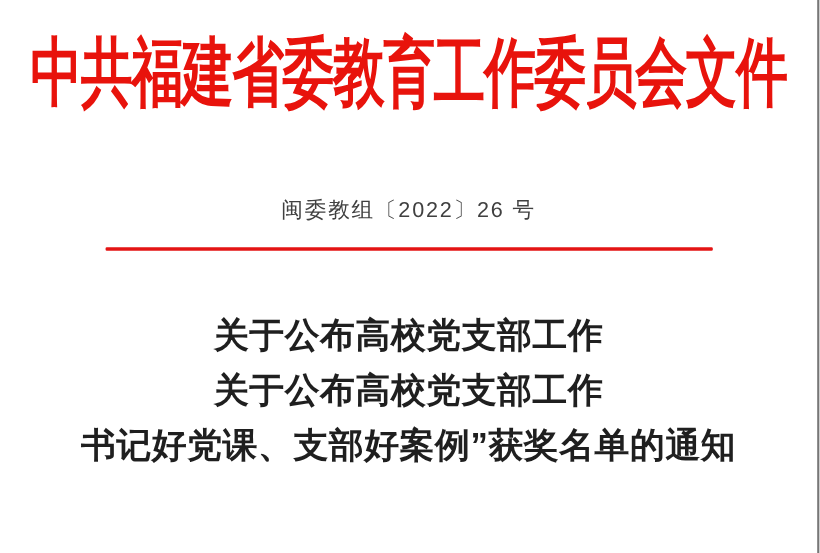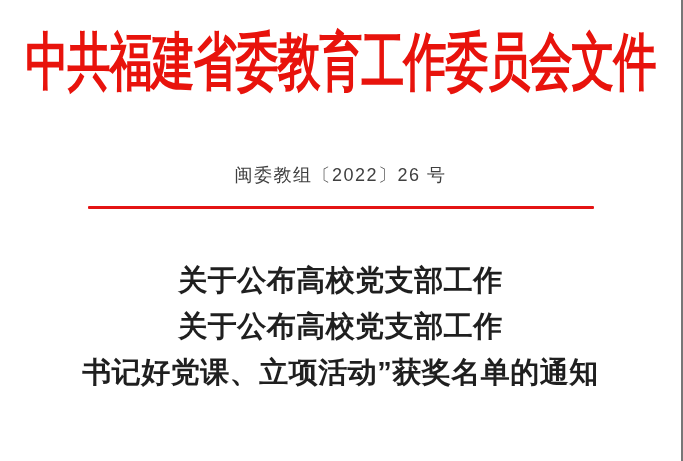--- a/index.html
+++ b/index.html
@@ -80,16 +80,16 @@
 
   <h1 class="banner">中共福建省委教育工作委员会文件</h1>
 
   <div class="docnum">闽委教组〔2022〕26 号</div>
 
   <div class="divider"></div>
 
   <div class="title-block">
     <div class="title-line">关于公布高校党支部工作</div>
     <div class="title-line">关于公布高校党支部工作</div>
-    <div class="title-line">书记好党课、立项活动”获奖名单的通知</div>
+    <div class="title-line">书记好党课、支部好案例”获奖名单的通知</div>
   </div>
 
 </div>
 
 </body></html>

